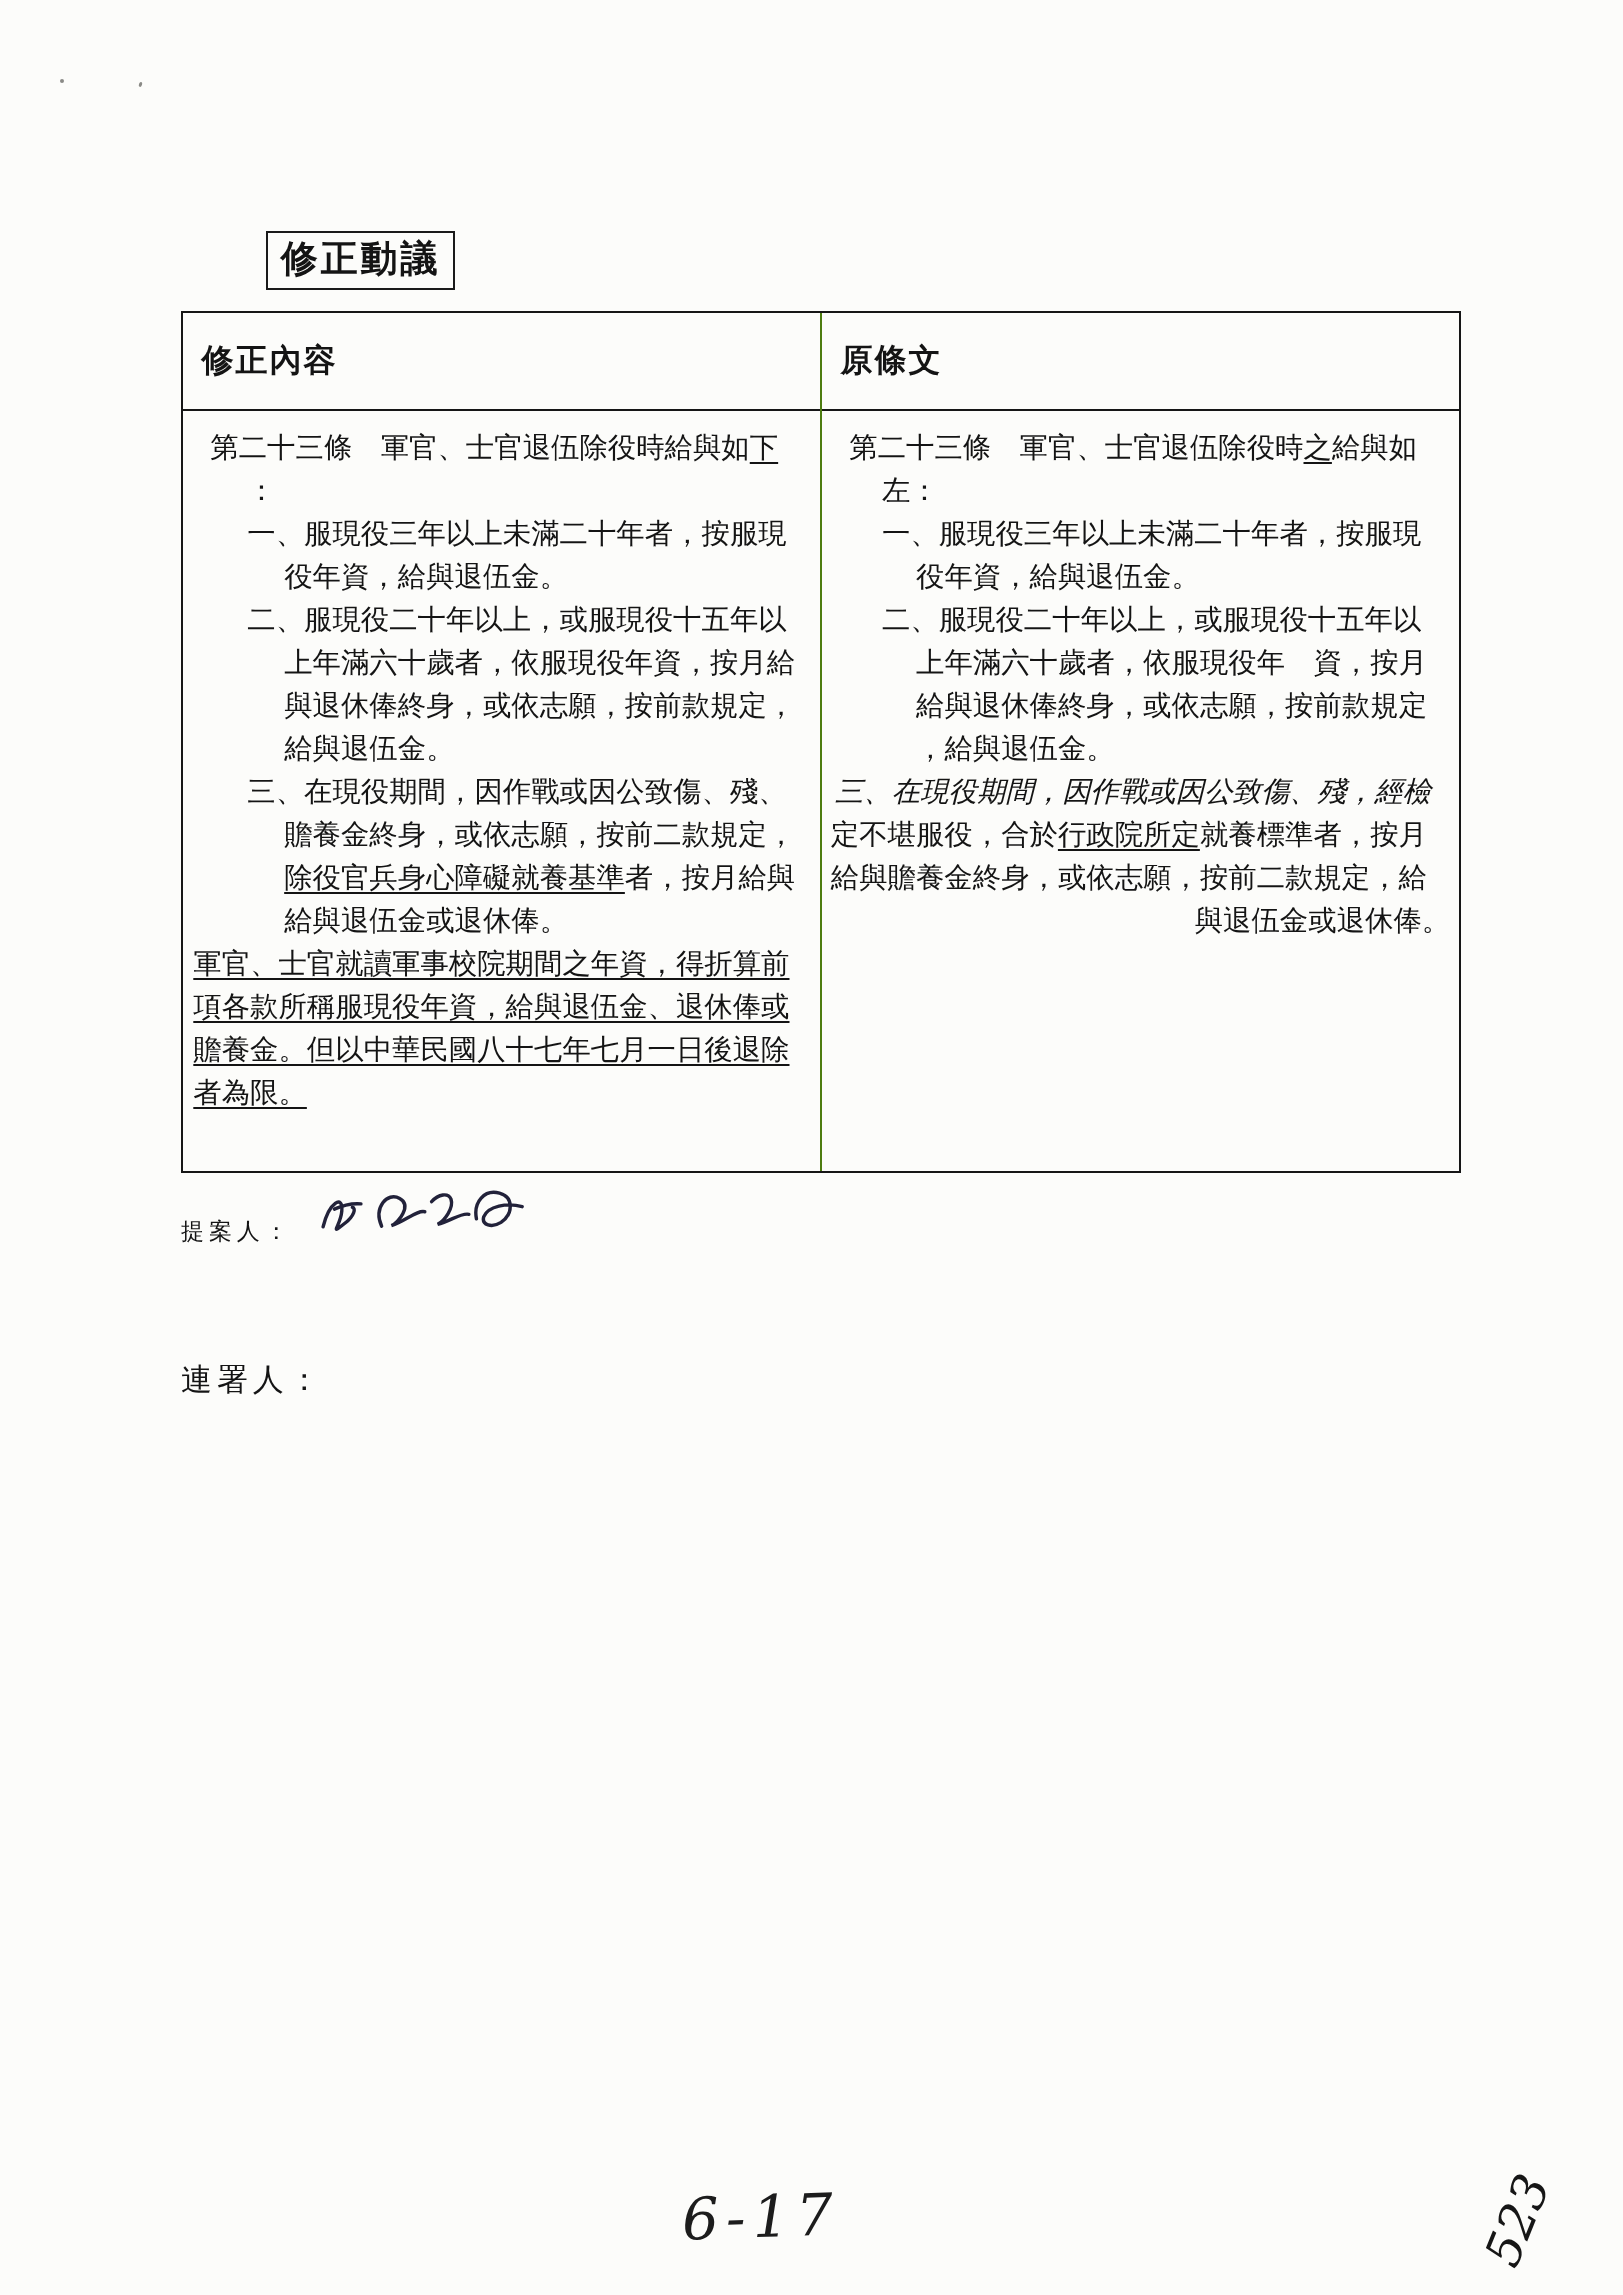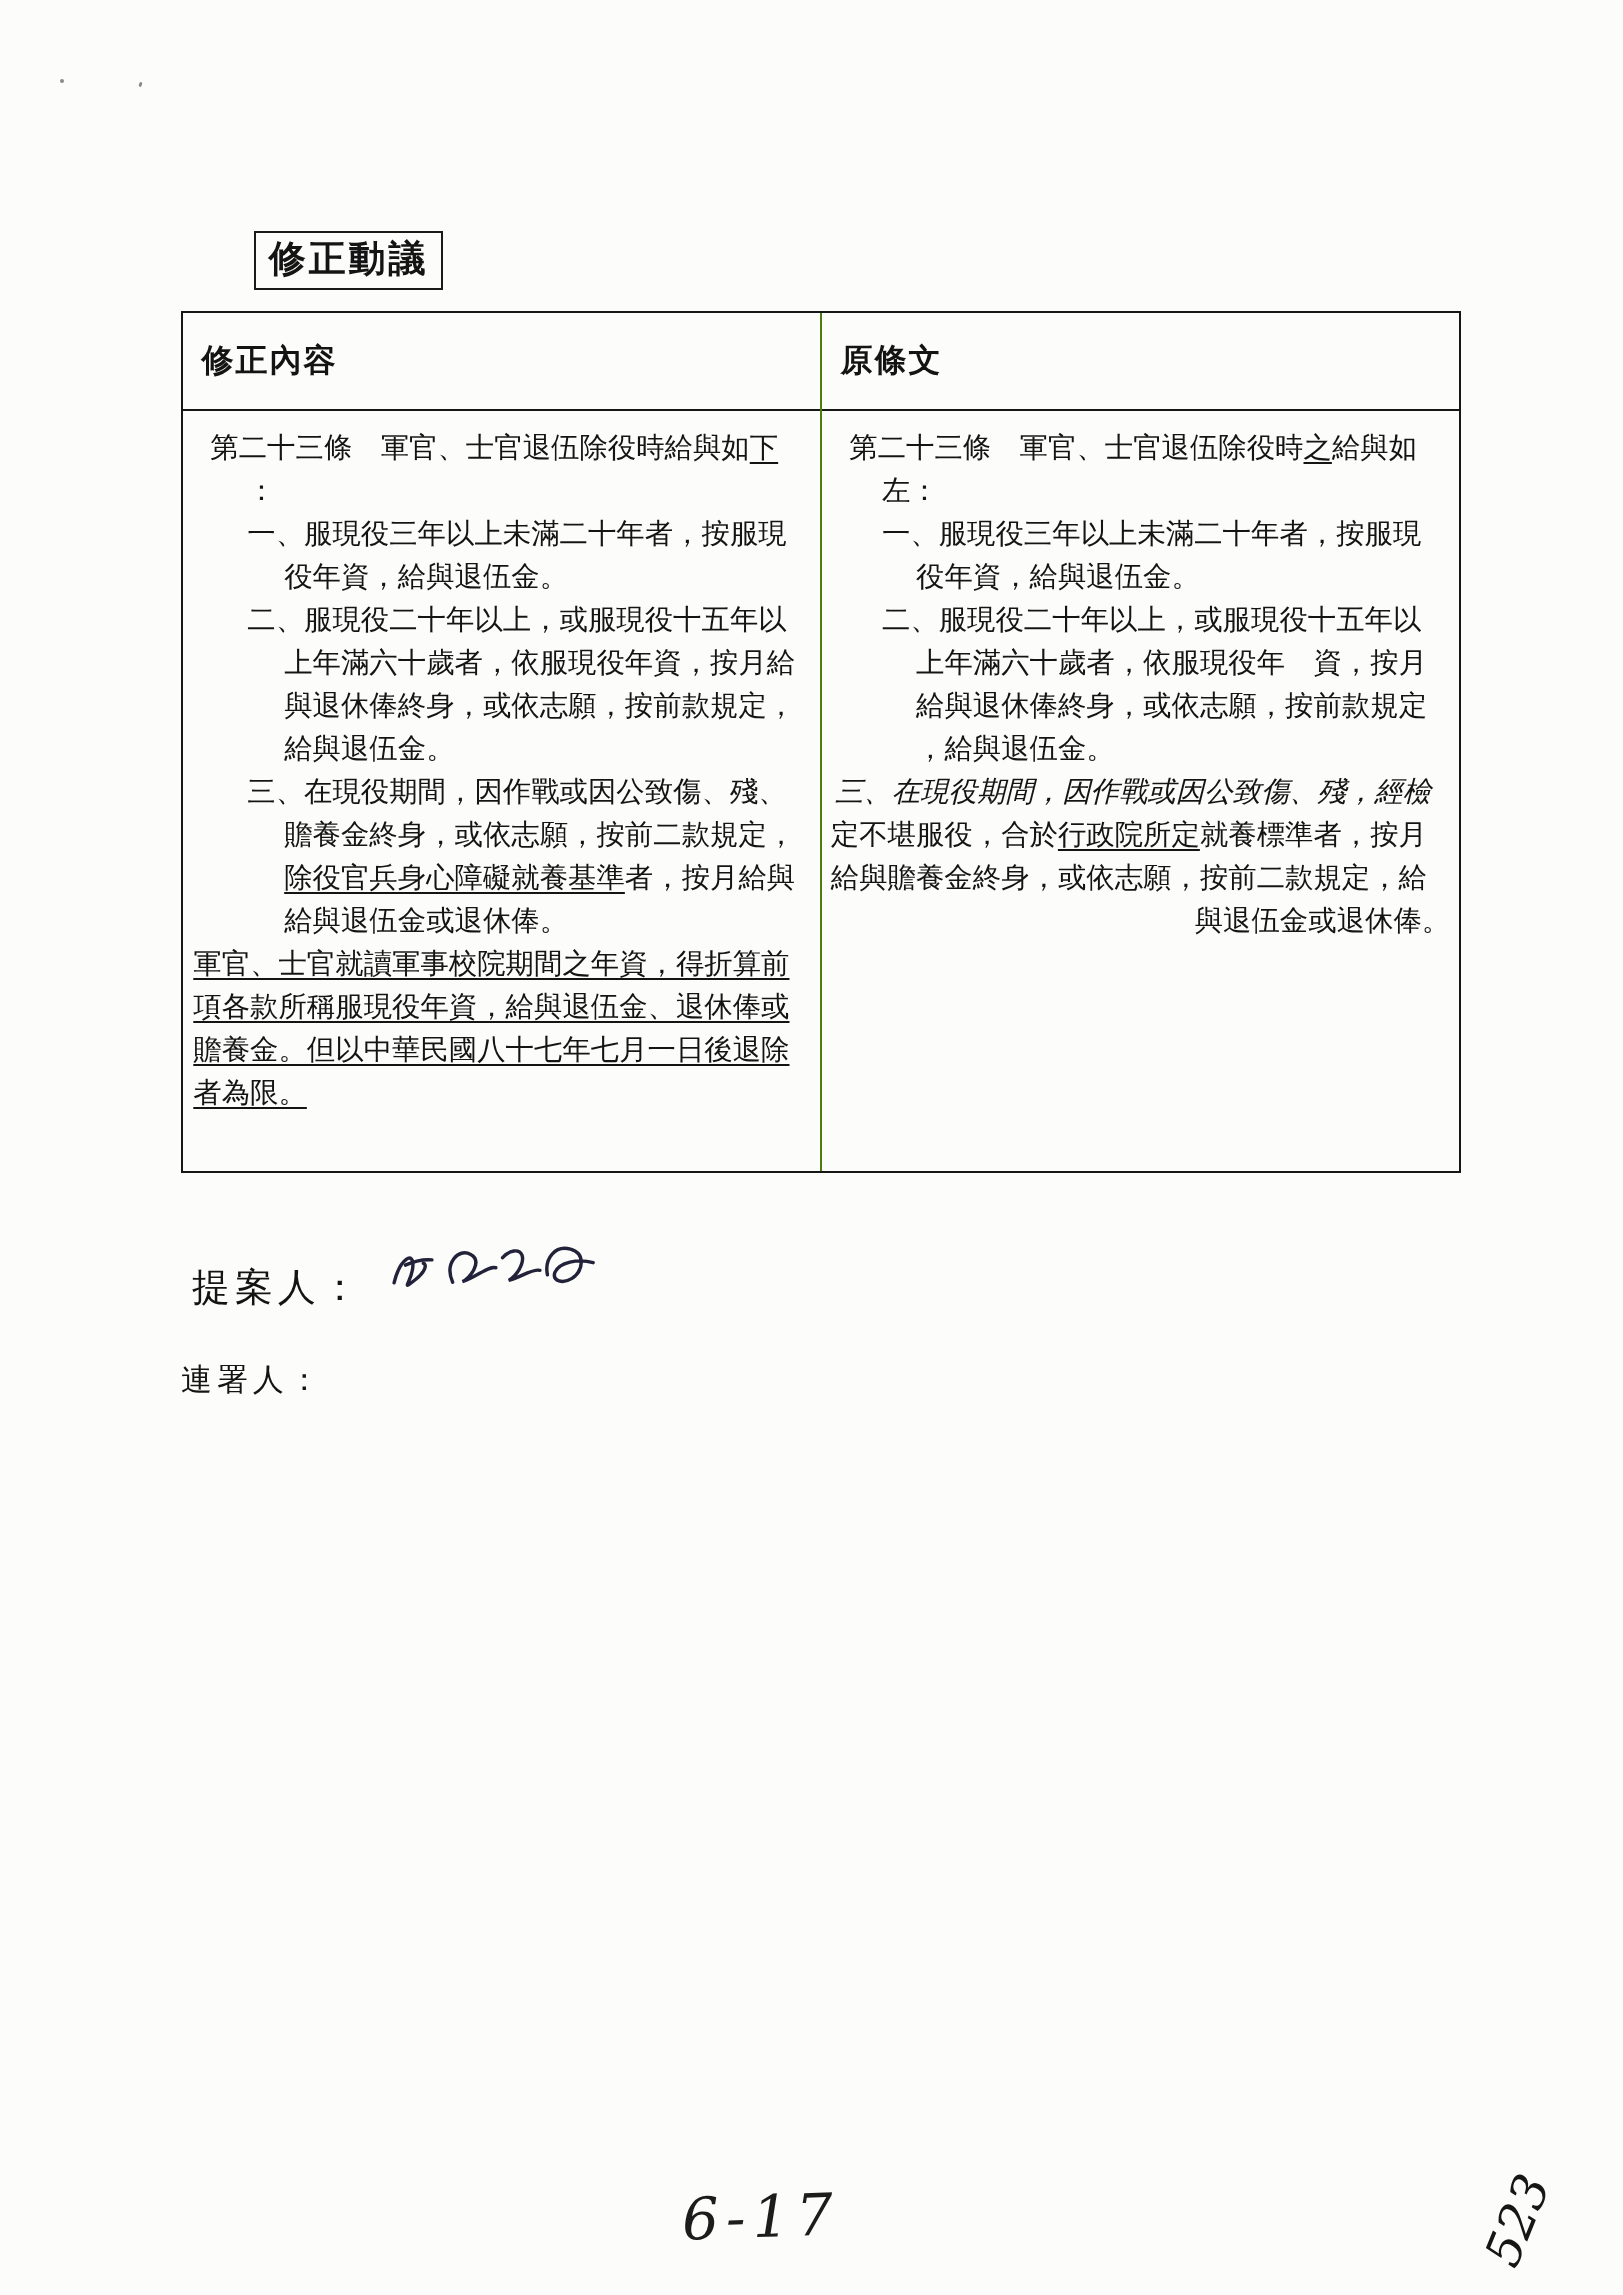--- a/index.html
+++ b/index.html
@@ -10,21 +10,21 @@
     color:#141414;
   }
   .sheet{
     position:relative;width:1624px;height:2295px;
     background:#fcfcfa;overflow:hidden;
   }
   .speck{position:absolute;background:#8a8a86;border-radius:50%;}
   .speck.s1{left:60px;top:79px;width:4.4px;height:4.4px;}
   .speck.s2{left:139px;top:82px;width:3.4px;height:4.9px;transform:rotate(20deg);}
   .title-box{
-    position:absolute;left:254px;top:231px;
+    position:absolute;left:266px;top:231px;
     border:2px solid #1a1a1a;
     padding:5.9px 12.8px 8.8px 12.8px;
     font-size:37px;font-weight:700;letter-spacing:2.9px;
     line-height:1.1;
   }
   .doc-table{
     position:absolute;left:181px;top:311px;
     width:1280px;height:862px;
     border:2px solid #161616;
     display:flex;box-sizing:border-box;
@@ -45,23 +45,23 @@
     font-size:28.4px;line-height:43px;
   }
   .col.right .cell-body{padding-left:8.8px;}
   .tline{white-space:nowrap;}
   .u{
     text-decoration:underline;
     text-decoration-thickness:2px;
     text-underline-offset:4.9px;
   }
   .sig-row{
-    position:absolute;left:181px;top:1248px;
-    font-size:38px;letter-spacing:4.9px;
-    display:flex;align-items:center;margin-left:11px;
+    position:absolute;left:181px;top:1192px;
+    font-size:23px;letter-spacing:4.9px;
+    display:flex;align-items:center;
   }
   .cosig-row{
     position:absolute;left:181px;top:1359px;
     font-size:31px;letter-spacing:4.9px;
   }
   .sig-scribble{
     margin-left:14.7px;
     transform:translateY(-16.7px) rotate(-3deg);
   }
   .page-num{

